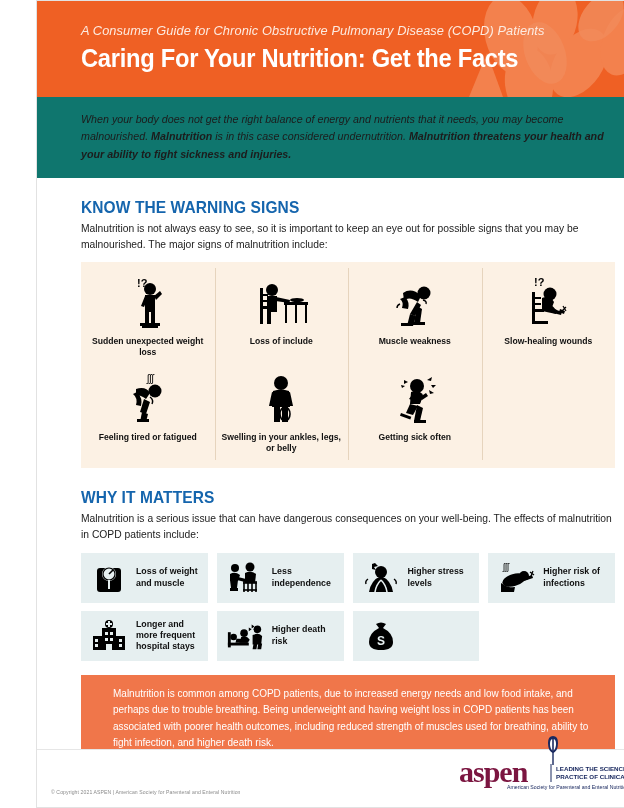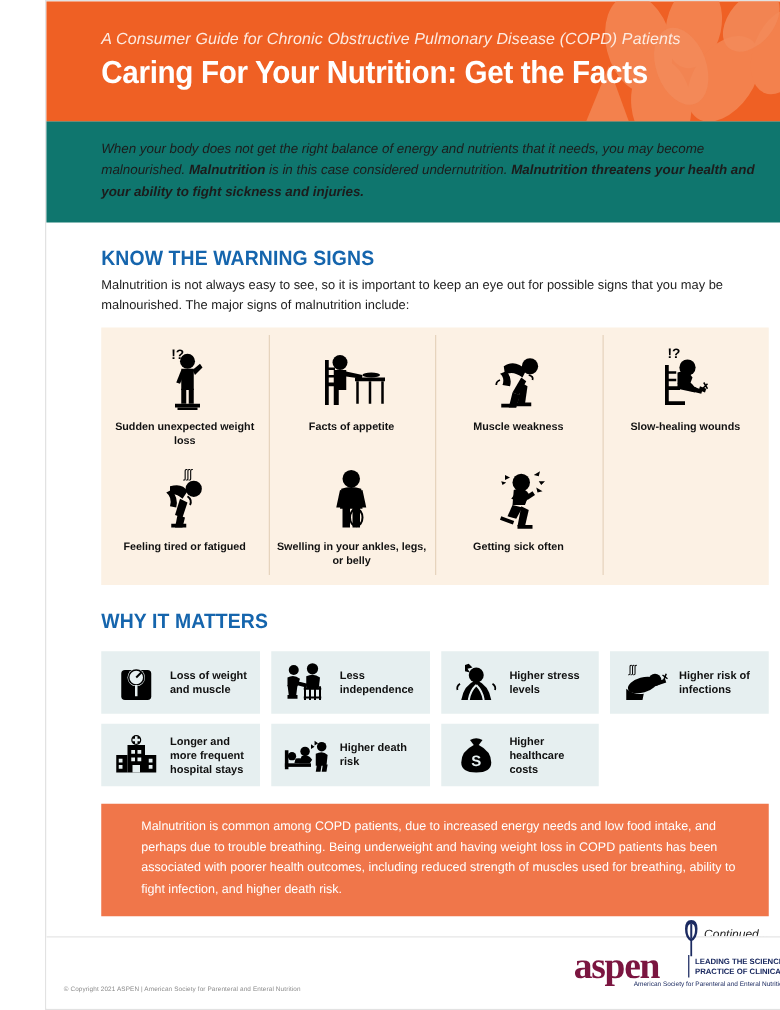--- a/index.html
+++ b/index.html
@@ -236,21 +236,21 @@
             <rect x="9" y="30" width="10" height="3"></rect>
             <rect x="9" y="24" width="8" height="2"></rect>
             <rect x="9" y="18" width="8" height="2"></rect>
             <rect x="33" y="26" width="24" height="3"></rect>
             <rect x="34" y="29" width="2" height="18"></rect>
             <rect x="54" y="29" width="2" height="18"></rect>
             <rect x="44" y="29" width="2" height="18"></rect>
             <ellipse cx="46" cy="24" rx="7" ry="2"></ellipse>
           </svg>
         </div>
-        <div class="sign-label">Facts of appetite</div>
+        <div class="sign-label">Loss of include</div>
       </div>
 
       <div class="sign">
         <div class="sign-art">
           <svg width="56" height="54" viewBox="0 0 56 54">
             <circle cx="37" cy="17" r="6.5"></circle>
             <path d="M16 17 q9 -6 18 3 l-3 6 q-8 -6 -14 -2 z"></path>
             <path d="M18 21 q5 5 3 12 l-6 -1 q2 -6 -2 -9 z"></path>
             <path d="M30 26 l4 3 l-6 11 l-5 -2 z"></path>
             <path d="M23 38 l6 2 l-3 10 h-6 z"></path>
@@ -334,20 +334,21 @@
         </div>
         <div class="sign-label">Getting sick often</div>
       </div>
     </div>
   </div>
 
   <div class="gap-a"></div>
 
   <div class="section">
     <div class="sec-head">WHY IT MATTERS</div>
+    <div class="sec-sub">Malnutrition is a serious issue that can have dangerous consequences on your well-being. The effects of malnutrition in COPD patients include:</div>
     <div class="gap-b"></div>
 
     <div class="cards">
 
       <div class="card">
         <div class="card-art">
           <svg width="34" height="34" viewBox="0 0 34 34">
             <rect x="5" y="7" width="24" height="24" rx="3"></rect>
             <circle cx="17" cy="13" r="7" fill="#e6eff0"></circle>
             <circle cx="17" cy="13" r="6" fill="none" stroke="#000" stroke-width="1.2"></circle>
@@ -455,21 +456,20 @@
       </div>
 
       <div class="card">
         <div class="card-art">
           <svg width="34" height="34" viewBox="0 0 34 34">
             <path d="M12 5 q5 -3 10 0 l-3 4 h-4 z"></path>
             <path d="M15 9 q-10 5 -10 14 q0 8 12 8 q12 0 12 -8 q0 -9 -10 -14 z"></path>
             <text x="17" y="26" font-size="12" font-weight="bold" fill="#e6eff0" text-anchor="middle" font-family="Liberation Sans, sans-serif">S</text>
           </svg>
         </div>
-        <div class="card-label">Higher healthcare costs</div>
       </div>
     </div>
   </div>
 
   <div style="height:14px"></div>
 
   <div class="section">
     <div class="callout">Malnutrition is common among COPD patients, due to increased energy needs and low food intake, and perhaps due to trouble breathing. Being underweight and having weight loss in COPD patients has been associated with poorer health outcomes, including reduced strength of muscles used for breathing, ability to fight infection, and higher death risk.</div>
   </div>
   <div class="continued">Continued...</div>

